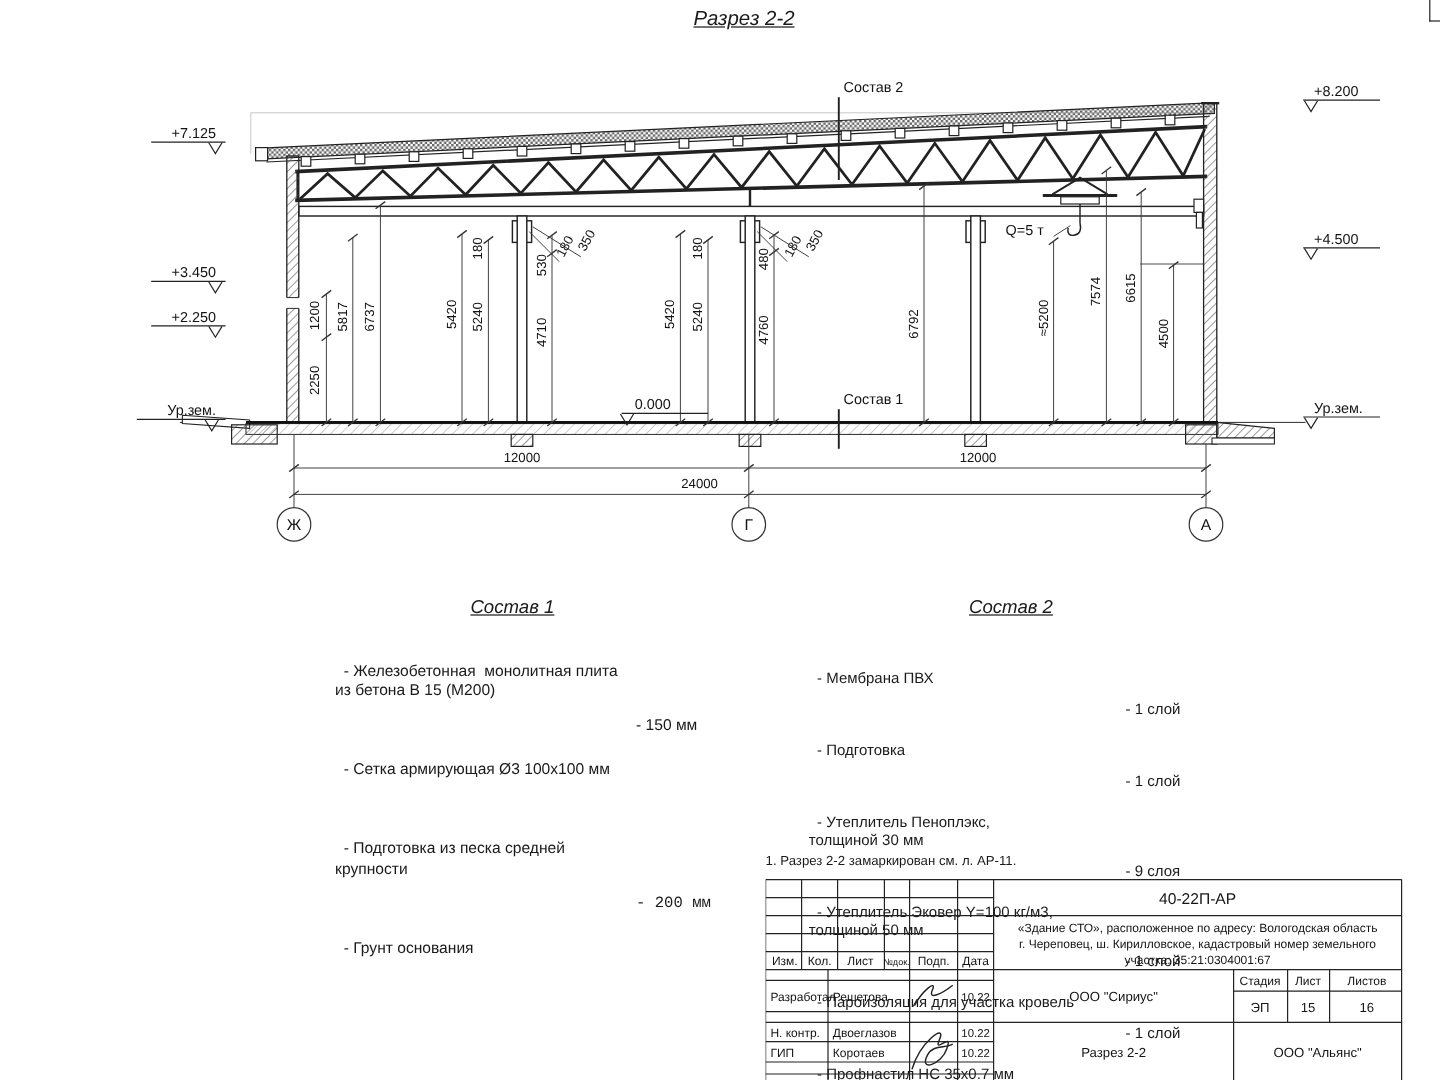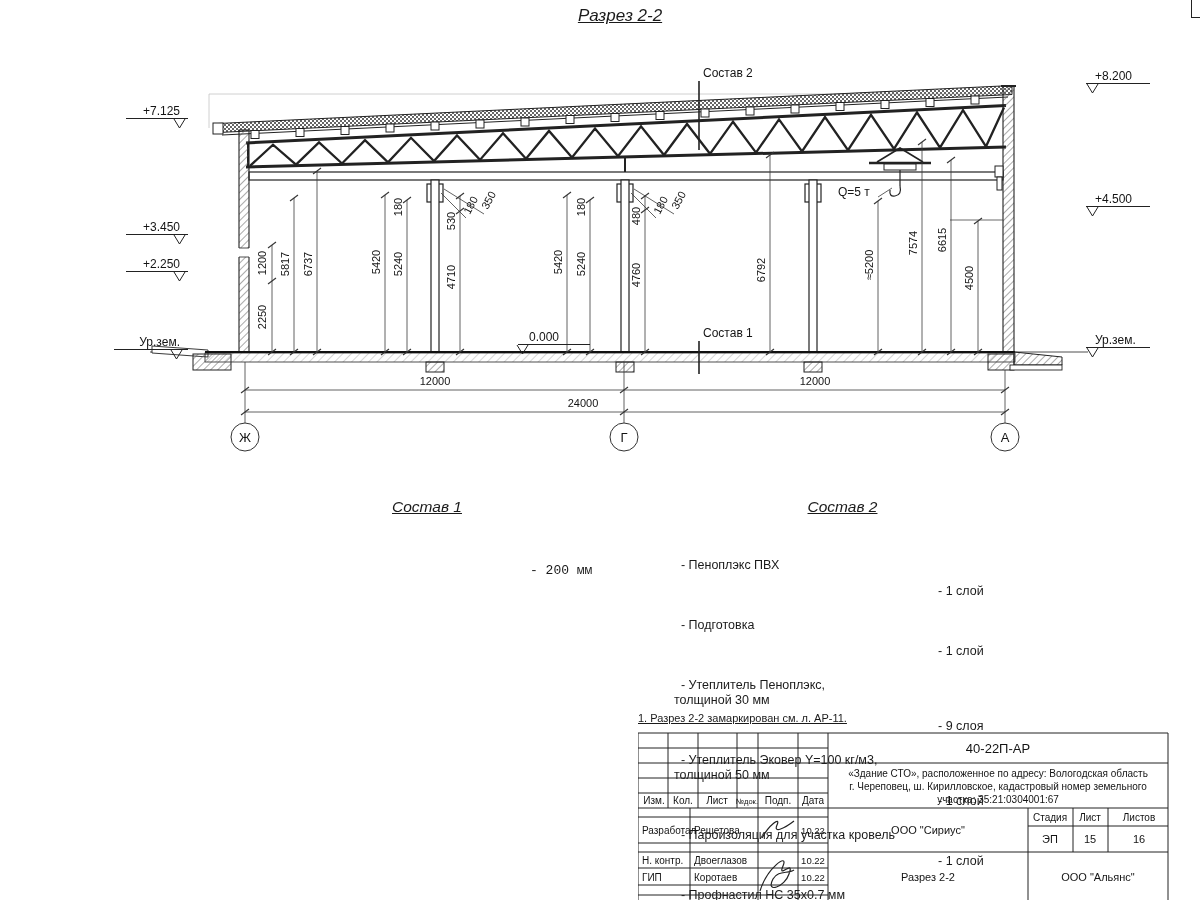--- a/index.html
+++ b/index.html
@@ -4,21 +4,21 @@
 <style>
   html,body{margin:0;padding:0;}
   body{width:1200px;height:900px;position:relative;background:#ffffff;overflow:hidden;
        font-family:"Liberation Sans",sans-serif;color:#1a1a1a;}
   .abs{position:absolute;}
   .sheet-title{font-size:17px;font-style:italic;text-align:center;text-decoration:underline;}
   .sostav-title{font-size:15.5px;font-style:italic;text-align:center;text-decoration:underline;}
   .slist{font-size:12.5px;line-height:15.5px;}
   .slist .item{position:relative;white-space:pre-wrap;}
   .slist .val{position:absolute;bottom:4px;white-space:nowrap;text-align:right;}
-  .note{font-size:11px;text-decoration:underline;}
+  .note{font-size:11px;}
   svg text{font-family:"Liberation Sans",sans-serif;fill:#141414;}
   .dimtxt{font-size:11px;}
   .elevtxt{font-size:12px;}
   .axtxt{font-size:13px;}
   .corner-box{border-left:1.5px solid #222;border-bottom:1.5px solid #222;}
 </style>
 </head>
 <body>
 
 <div class="abs sheet-title" style="left:540px;top:6px;width:160px;">Разрез 2-2</div>
@@ -281,28 +281,43 @@
     <circle cx="1005" cy="437" r="14" fill="#fff" stroke="#333" stroke-width="1"></circle>
     <text class="axtxt" x="245" y="442" text-anchor="middle">Ж</text>
     <text class="axtxt" x="624" y="442" text-anchor="middle">Г</text>
     <text class="axtxt" x="1005" y="442" text-anchor="middle">А</text>
   </g>
 </svg>
 
 <div class="abs sostav-title" style="left:352px;top:498px;width:150px;">Состав 1</div>
 <div class="abs slist" style="left:272px;top:534px;width:330px;line-height:16.5px;font-size:13px;">
   <div class="item">
+    <span>- Железобетонная  монолитная плита
+  из бетона В 15 (М200)</span>
+    <span class="val" style="left:258px;">- 150 мм</span>
+  </div>
+  <div class="item">
+    <span>- Сетка армирующая Ø3 100х100 мм</span>
+    <span class="val" style="left:258px;"></span>
+  </div>
+  <div class="item">
+    <span>- Подготовка из песка средней
+  крупности</span>
     <span class="val" style="left:258px;font-family:Liberation Mono, monospace;">- 200 мм</span>
+  </div>
+  <div class="item">
+    <span>- Грунт основания</span>
+    <span class="val" style="left:258px;"></span>
   </div>
 </div>
 
 <div class="abs sostav-title" style="left:765px;top:498px;width:155px;">Состав 2</div>
 <div class="abs slist" style="left:667px;top:543px;width:330px;line-height:15px;font-size:12.5px;">
   <div class="item">
-    <span>- Пеноплэкс ПВХ</span>
+    <span>- Мембрана ПВХ</span>
     <span class="val" style="left:271px;">- 1 слой</span>
   </div>
   <div class="item">
     <span>- Подготовка</span>
     <span class="val" style="left:271px;">- 1 слой</span>
   </div>
   <div class="item">
     <span>- Утеплитель Пеноплэкс,
   толщиной 30 мм</span>
     <span class="val" style="left:271px;">- 9 слоя</span>

